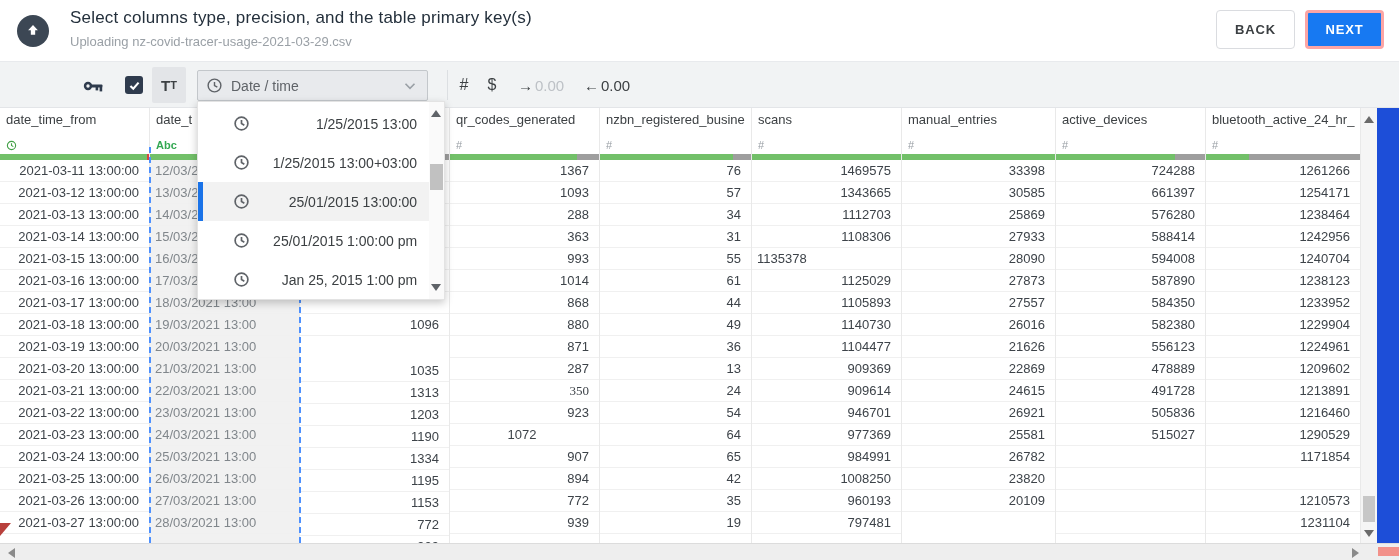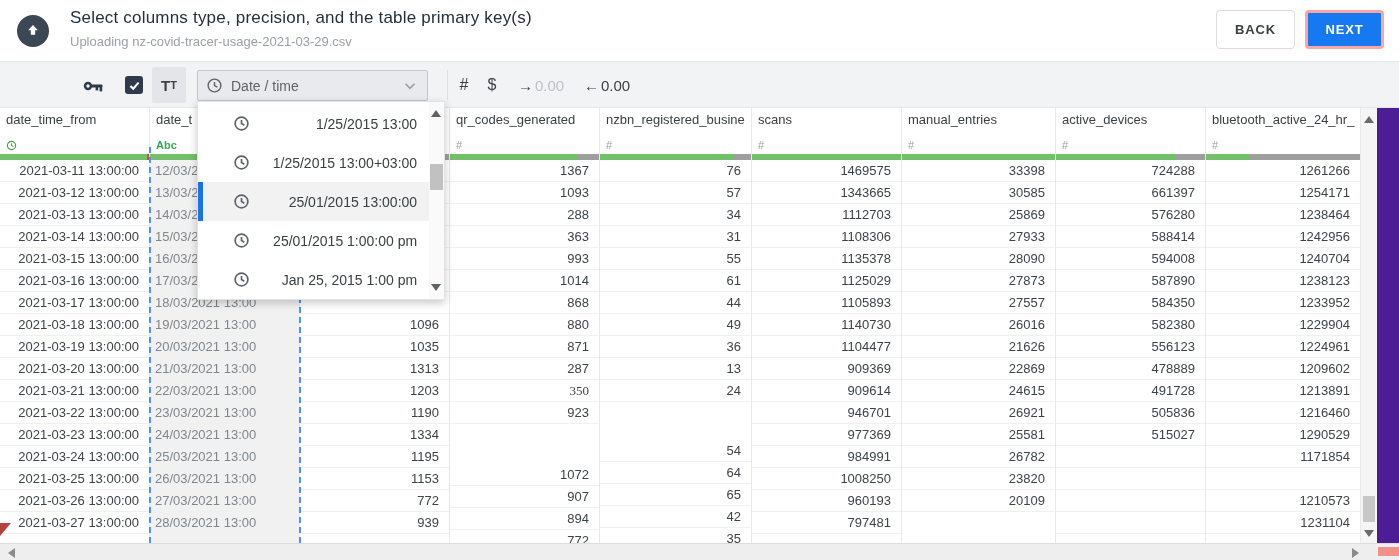--- a/index.html
+++ b/index.html
@@ -1,18 +1,18 @@
 <!DOCTYPE html>
 <html><head>
 <meta charset="utf-8">
 <style>
   * { margin:0; padding:0; box-sizing:border-box; }
   html,body { width:1399px; height:560px; overflow:hidden; background:#fff;
     font-family:"Liberation Sans","DejaVu Sans",sans-serif; }
-  #app { position:relative; width:1399px; height:560px; background:#4c1d95; overflow:hidden; }
+  #app { position:relative; width:1399px; height:560px; background:#1d4ed8; overflow:hidden; }
 
   
   .app-header { position:absolute; top:0; left:0; width:1399px; height:62px; background:#fff;
     border-bottom:1px solid #e8eaed; z-index:20; }
   .upload-badge { position:absolute; left:17px; top:15px; width:32px; height:32px; border-radius:50%;
     background:#3c4754; display:flex; align-items:center; justify-content:center; }
   .title { position:absolute; left:70px; top:8px; font-size:17px; color:#24303c; font-weight:500; letter-spacing:.2px; }
   .subtitle { position:absolute; left:70px; top:34px; font-size:13px; color:#9aa0a6; font-weight:500; }
   .btn { position:absolute; top:10px; height:39px; width:79px; border-radius:4px; font-size:13px; font-weight:bold;
     letter-spacing:.8px; display:flex; align-items:center; justify-content:center; cursor:pointer; }
@@ -225,21 +225,21 @@
           <div class="seg" style="width: 30%; background: rgb(158, 158, 158);"></div>
         </div>
         <div class="cell" style="text-align: right;"></div>
         <div class="cell" style="text-align: right;"></div>
         <div class="cell" style="text-align: right;"></div>
         <div class="cell" style="text-align: right;"></div>
         <div class="cell" style="text-align: right;"></div>
         <div class="cell" style="text-align: right;"></div>
         <div class="cell" style="text-align: right;"></div>
         <div class="cell" style="text-align: right;">1096</div>
-        <div class="cell" style="text-align: right;">1035</div>
+        <div class="cell" style="text-align: right; margin-top: 24px;">1035</div>
         <div class="cell" style="text-align: right;">1313</div>
         <div class="cell" style="text-align: right;">1203</div>
         <div class="cell" style="text-align: right;">1190</div>
         <div class="cell" style="text-align: right;">1334</div>
         <div class="cell" style="text-align: right;">1195</div>
         <div class="cell" style="text-align: right;">1153</div>
         <div class="cell" style="text-align: right;">772</div>
         <div class="cell" style="text-align: right;">939</div>
         <div class="filler"></div>
       </div>
@@ -257,21 +257,21 @@
         <div class="cell" style="text-align: right;">288</div>
         <div class="cell" style="text-align: right;">363</div>
         <div class="cell" style="text-align: right;">993</div>
         <div class="cell" style="text-align: right;">1014</div>
         <div class="cell" style="text-align: right;">868</div>
         <div class="cell" style="text-align: right;">880</div>
         <div class="cell" style="text-align: right;">871</div>
         <div class="cell" style="text-align: right;">287</div>
         <div class="cell" style="text-align: right; font-family: Liberation Serif, serif;">350</div>
         <div class="cell" style="text-align: right;">923</div>
-        <div class="cell" style="text-align: right; margin-top: 40px;">1072</div>
+        <div class="cell" style="text-align: center;">1072</div>
         <div class="cell" style="text-align: right;">907</div>
         <div class="cell" style="text-align: right;">894</div>
         <div class="cell" style="text-align: right;">772</div>
         <div class="cell" style="text-align: right;">939</div>
         <div class="filler"></div>
       </div>
       <div class="col" style="width: 152px;">
         <div class="col-head">
           <div class="col-name">nzbn_registered_busine</div>
         </div>
@@ -284,41 +284,41 @@
         <div class="cell" style="text-align: right;">57</div>
         <div class="cell" style="text-align: right;">34</div>
         <div class="cell" style="text-align: right;">31</div>
         <div class="cell" style="text-align: right;">55</div>
         <div class="cell" style="text-align: right;">61</div>
         <div class="cell" style="text-align: right;">44</div>
         <div class="cell" style="text-align: right;">49</div>
         <div class="cell" style="text-align: right;">36</div>
         <div class="cell" style="text-align: right;">13</div>
         <div class="cell" style="text-align: right;">24</div>
-        <div class="cell" style="text-align: right; margin-top: 38px;">54</div>
+        <div class="cell" style="text-align: right;">54</div>
         <div class="cell" style="text-align: right;">64</div>
         <div class="cell" style="text-align: right;">65</div>
         <div class="cell" style="text-align: right;">42</div>
         <div class="cell" style="text-align: right;">35</div>
         <div class="cell" style="text-align: right;">19</div>
         <div class="filler"></div>
       </div>
       <div class="col" style="width: 150px;">
         <div class="col-head">
           <div class="col-name">scans</div>
         </div>
         <div class="col-type hash">#</div>
         <div class="col-bar">
           <div class="seg" style="width: 100%; background: rgb(114, 192, 105);"></div>
         </div>
         <div class="cell" style="text-align: right;">1469575</div>
         <div class="cell" style="text-align: right;">1343665</div>
         <div class="cell" style="text-align: right;">1112703</div>
         <div class="cell" style="text-align: right;">1108306</div>
-        <div class="cell" style="text-align: right;">1135378</div>
+        <div class="cell" style="text-align: left;">1135378</div>
         <div class="cell" style="text-align: right;">1125029</div>
         <div class="cell" style="text-align: right;">1105893</div>
         <div class="cell" style="text-align: right;">1140730</div>
         <div class="cell" style="text-align: right;">1104477</div>
         <div class="cell" style="text-align: right;">909369</div>
         <div class="cell" style="text-align: right;">909614</div>
         <div class="cell" style="text-align: right;">946701</div>
         <div class="cell" style="text-align: right;">977369</div>
         <div class="cell" style="text-align: right;">984991</div>
         <div class="cell" style="text-align: right;">1008250</div>

